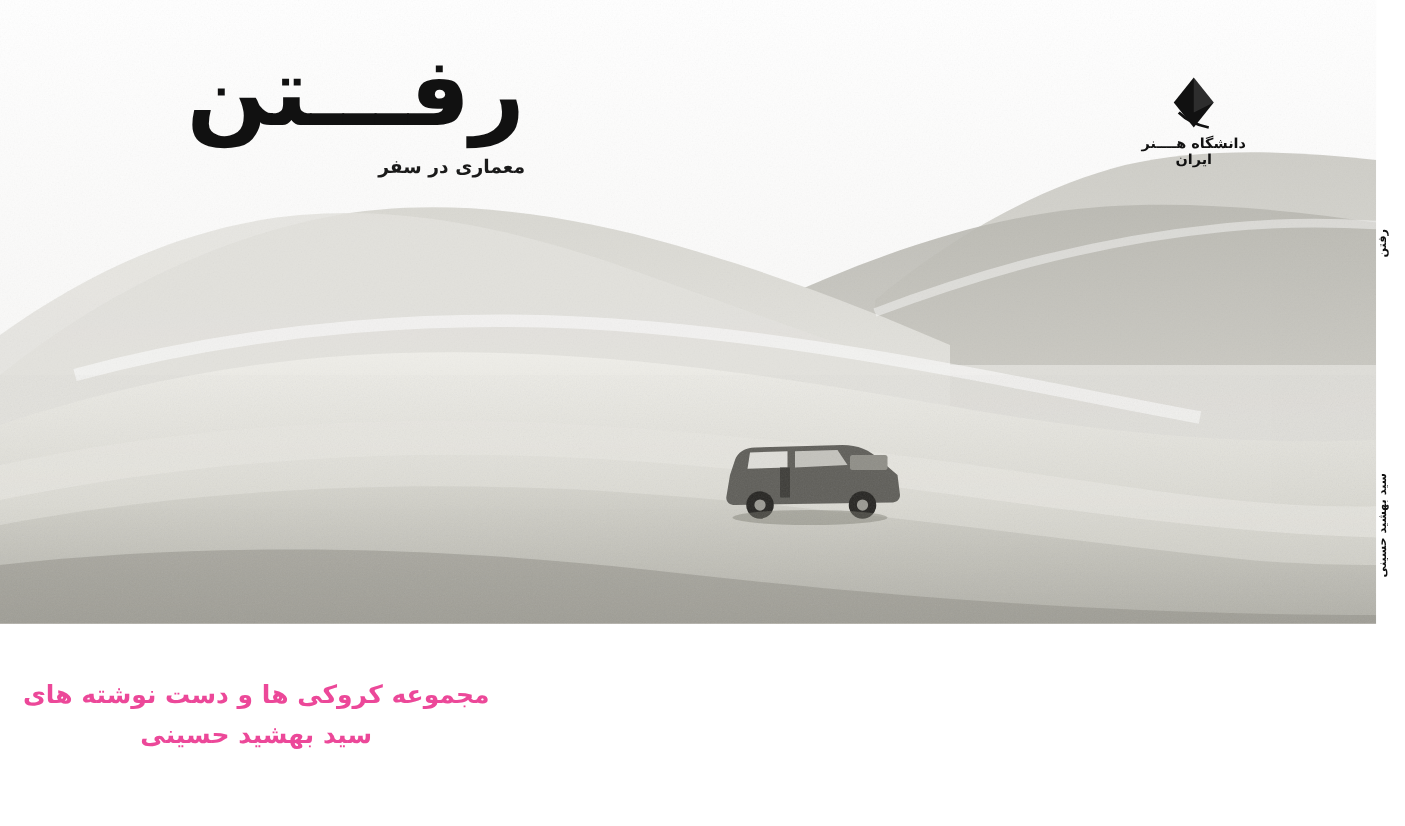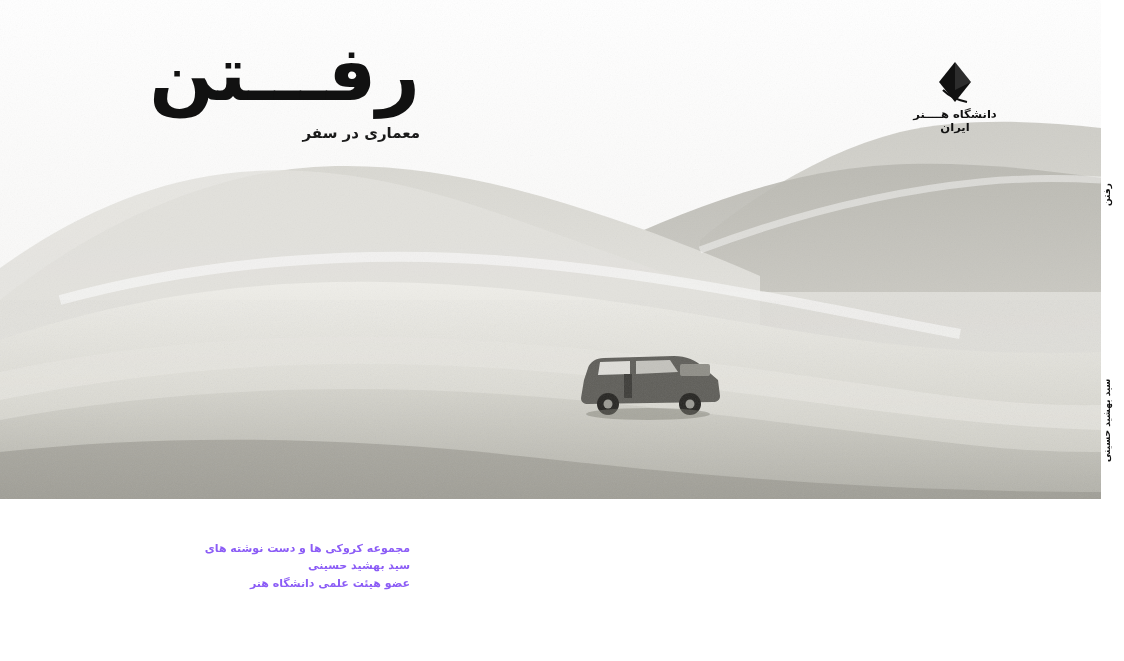--- a/index.html
+++ b/index.html
@@ -121,25 +121,25 @@
   .credits {
     position: absolute;
     top: 540px;
     left: 0;
     width: 410px;
     text-align: left;
     direction: rtl;
     z-index: 6;
   }
   .credits div {
-    font-size: 11px;
-    font-weight: 700;
-    color: #8b5cf6;
+    font-size: 20px;
+    font-weight: 700;
+    color: #ec4899;
     line-height: 1.58;
-    text-align: right;
+    text-align: center;
   }
 </style>
 </head>
 <body>
 
 <div class="page">
 
   <div class="photo">
     <svg width="1101" height="499" viewBox="0 0 1101 499" xmlns="http://www.w3.org/2000/svg" aria-hidden="true">
       <defs>
@@ -241,16 +241,15 @@
         <path d="M24 2 L40 22 L24 30 Z" fill="#ffffff" opacity="0.12"></path>
         <path d="M12 30 C18 36 26 40 36 42" fill="none" stroke="#111111" stroke-width="2.2"></path>
       </svg>
     </div>
     <div class="logo-text">دانشگاه هــــنر ایران</div>
   </div>
 
   <div class="credits">
     <div>مجموعه کروکی ها و دست نوشته های</div>
     <div>سید بهشید حسینی</div>
-    <div>عضو هیئت علمی دانشگاه هنر</div>
   </div>
 
 </div>
 
 </body></html>

